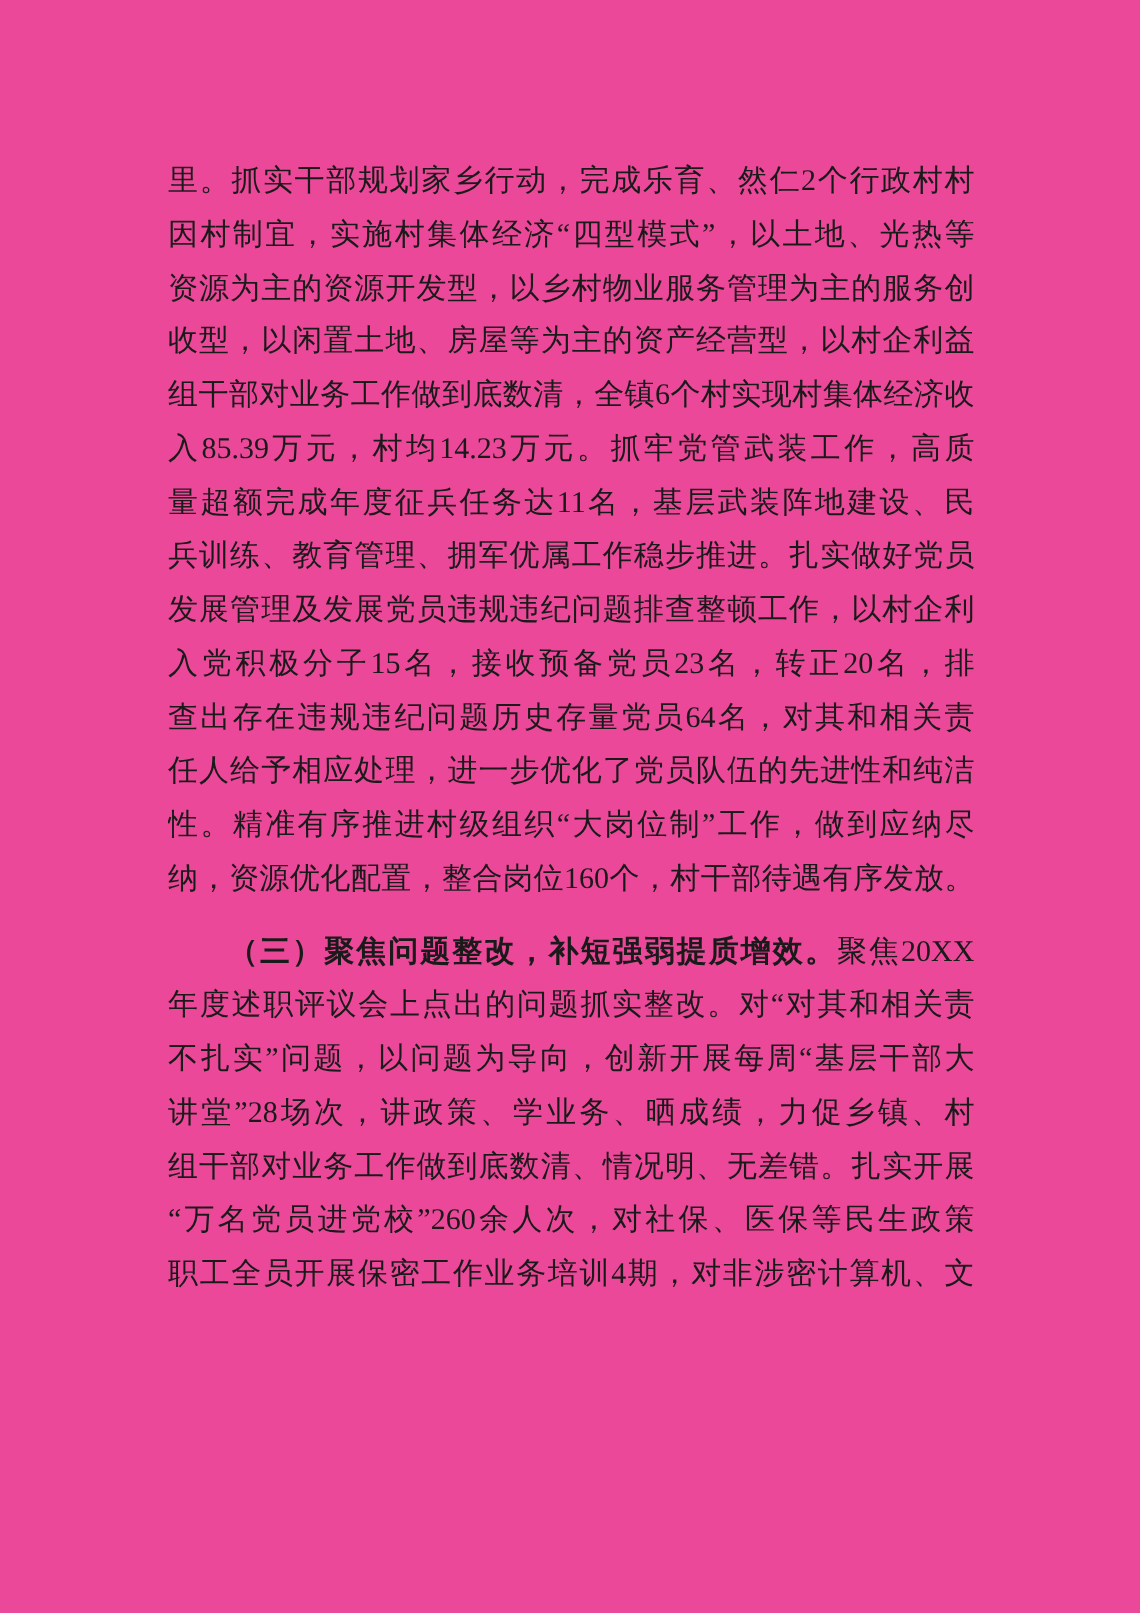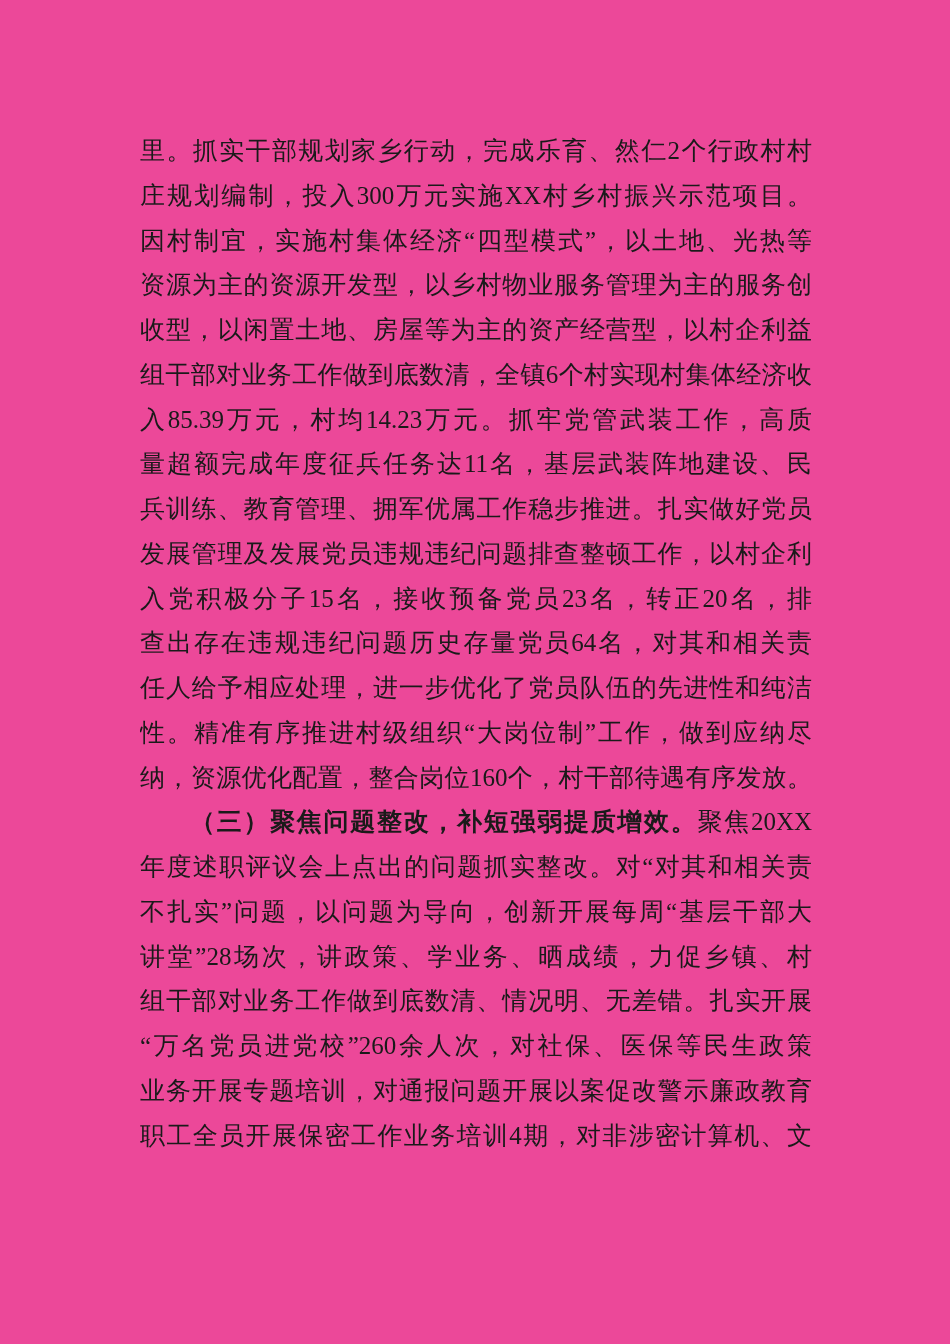--- a/index.html
+++ b/index.html
@@ -29,47 +29,46 @@
   .line {
     font-size: 25px;
     line-height: 44.75px;
     height: 44.75px;
     overflow: hidden;
     text-align: justify;
     text-align-last: justify;
   }
   .line.indent {
     text-indent: 50px;
+    margin-top: 16px;
   }
   .heading {
     font-weight: 600;
   }
 </style>
 </head>
 <body style="background: rgb(255, 255, 255);">
 
 <div class="page">
   <div class="doc-body" style="color: rgb(26, 26, 26);">
       <div class="line">里。抓实干部规划家乡行动，完成乐育、然仁2个行政村村</div>
-      <div class="line">庄规划编制，投入300万元实施XX村乡村振兴示范项目。</div>
       <div class="line">因村制宜，实施村集体经济“四型模式”，以土地、光热等</div>
       <div class="line">资源为主的资源开发型，以乡村物业服务管理为主的服务创</div>
       <div class="line">收型，以闲置土地、房屋等为主的资产经营型，以村企利益</div>
       <div class="line">组干部对业务工作做到底数清，全镇6个村实现村集体经济收</div>
       <div class="line">入85.39万元，村均14.23万元。抓牢党管武装工作，高质</div>
       <div class="line">量超额完成年度征兵任务达11名，基层武装阵地建设、民</div>
       <div class="line">兵训练、教育管理、拥军优属工作稳步推进。扎实做好党员</div>
       <div class="line">发展管理及发展党员违规违纪问题排查整顿工作，以村企利益</div>
       <div class="line">入党积极分子15名，接收预备党员23名，转正20名，排</div>
       <div class="line">查出存在违规违纪问题历史存量党员64名，对其和相关责</div>
       <div class="line">任人给予相应处理，进一步优化了党员队伍的先进性和纯洁</div>
       <div class="line">性。精准有序推进村级组织“大岗位制”工作，做到应纳尽</div>
       <div class="line">纳，资源优化配置，整合岗位160个，村干部待遇有序发放。</div>
       <div class="line indent"><span class="heading">（三）聚焦问题整改，补短强弱提质增效。</span>聚焦20XX</div>
       <div class="line">年度述职评议会上点出的问题抓实整改。对“对其和相关责</div>
       <div class="line">不扎实”问题，以问题为导向，创新开展每周“基层干部大</div>
       <div class="line">讲堂”28场次，讲政策、学业务、晒成绩，力促乡镇、村</div>
       <div class="line">组干部对业务工作做到底数清、情况明、无差错。扎实开展</div>
       <div class="line">“万名党员进党校”260余人次，对社保、医保等民生政策</div>
-      <div class="line">业务开展专题培训，对通报问题开展以案促改警示廉政教育</div>
       <div class="line">职工全员开展保密工作业务培训4期，对非涉密计算机、文</div>
     </div>
 </div>
 
 </body></html>

